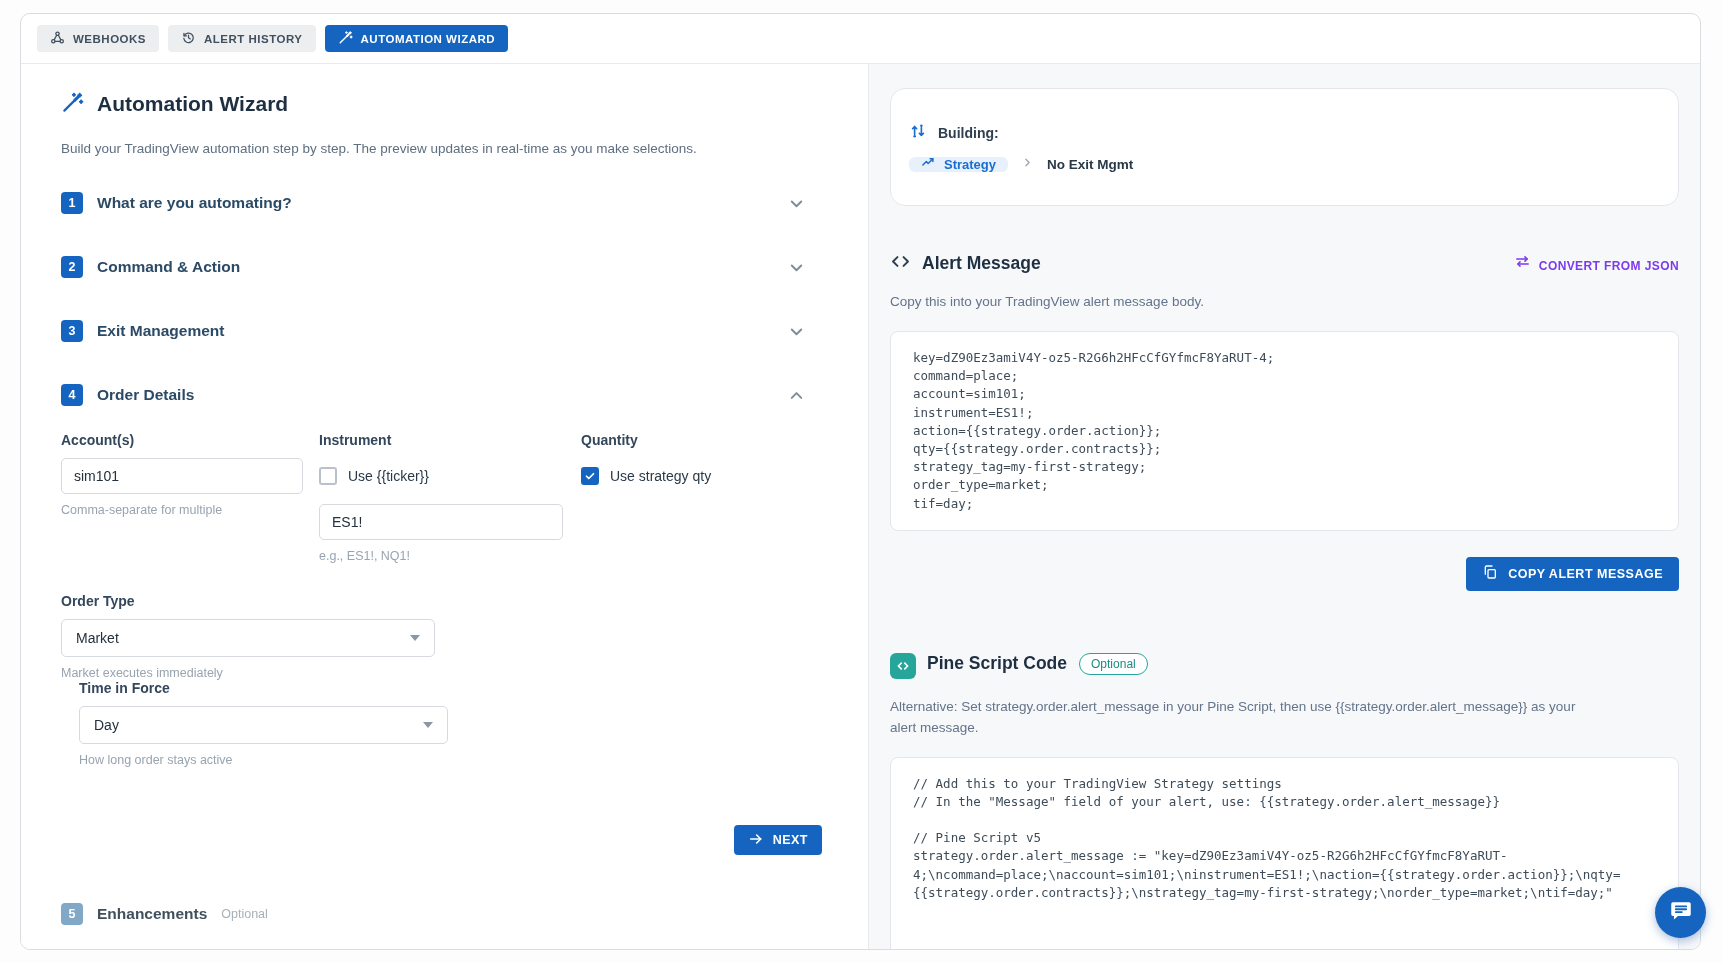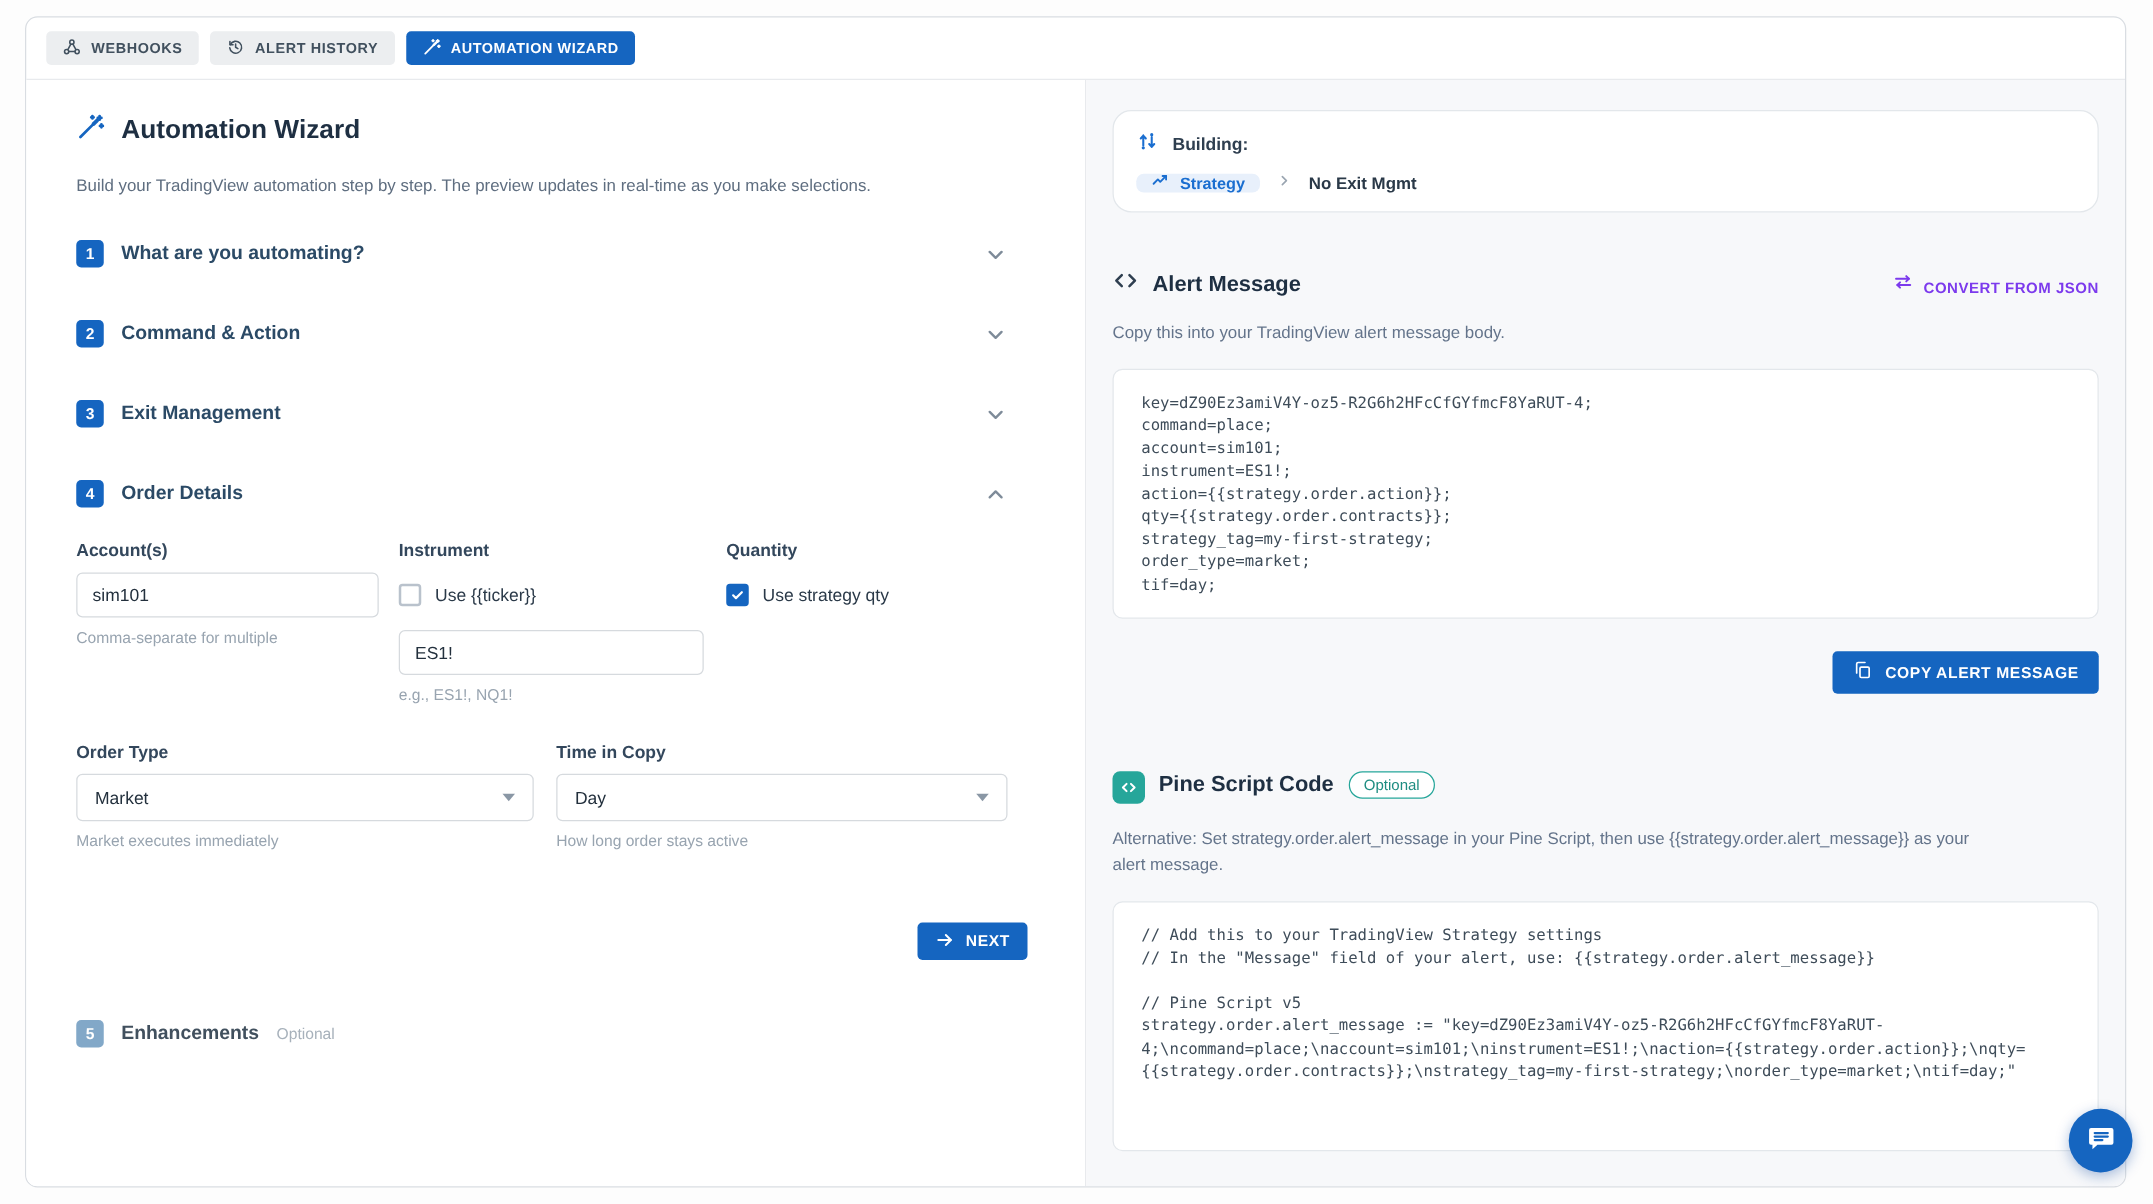--- a/index.html
+++ b/index.html
@@ -54,38 +54,38 @@
   .t-input{
     width:100%;height:36px;border:1px solid #d6dade;border-radius:5px;padding:0 12px;
     font-family:inherit;font-size:14px;color:#23303d;background:#fff;outline:none;
   }
   .f-helper{margin-top:9px;font-size:12.5px;color:#98a4b0;}
   .cb-row{display:flex;align-items:center;height:36px;gap:11px;cursor:pointer;}
   .cb{width:18px;height:18px;border:2px solid #b9c2cc;border-radius:3px;background:#fff;flex:0 0 auto;}
   .cb.checked{background:var(--primary);border-color:var(--primary);display:flex;align-items:center;justify-content:center;}
   .cb-label{font-size:14px;color:#2a3948;}
   .mt10{margin-top:10px;}
-  .fields-row2{display:flex;margin-top:30px;}
+  .fields-row2{display:flex;margin-top:30px;flex-direction:column;}
   .col-ordertype{width:374px;}
   .col-tif{width:369px;margin-left:18px;}
   .select{
     height:38px;border:1px solid #d6dade;border-radius:5px;background:#fff;cursor:pointer;
     display:flex;align-items:center;justify-content:space-between;padding:0 14px;font-size:14px;color:#23303d;
   }
   .tri{width:0;height:0;border-left:5px solid transparent;border-right:5px solid transparent;border-top:6px solid #8a97a5;}
   .next-row{width:761px;display:flex;justify-content:flex-end;margin-top:58px;}
   .next-btn{
     height:30px;display:inline-flex;align-items:center;gap:9px;padding:0 14px;border:none;border-radius:4px;
     background:var(--primary);color:#fff;font-family:inherit;font-size:12.5px;font-weight:bold;letter-spacing:.5px;cursor:pointer;
   }
   .step5{margin-top:46px;margin-bottom:0;cursor:default;}
   .step5 .step-title{color:#41505e;}
   
   .card{background:#fff;border:1px solid #e3e7eb;border-radius:8px;}
-  .building-card{padding:15px 18px;border-radius:15px;}
+  .building-card{padding:33px 18px;border-radius:15px;}
   .b-row1{display:flex;align-items:center;gap:11px;font-size:14px;font-weight:bold;color:#2f3f50;}
   .b-row2{margin-top:13px;display:flex;align-items:center;gap:13px;}
   .chip{
     display:inline-flex;align-items:center;gap:8px;height:15px;padding:0 12px;border-radius:6px;
     background:var(--chip_bg);color:var(--chip_text);font-size:13px;font-weight:bold;cursor:pointer;
   }
   .crumb-sep{color:#9aa5b1;font-size:12px;}
   .crumb{font-size:13.5px;font-weight:bold;color:#2a3948;}
   .sec-head{margin-top:44px;display:flex;align-items:center;height:26px;}
   .sec-title{font-size:17.5px;font-weight:bold;color:#1e2f42;margin-left:11px;}
@@ -249,21 +249,21 @@
           <div class="fields-row2">
             <div class="col-ordertype">
               <div class="f-label">Order Type</div>
               <div class="select">
                 <span>Market</span>
                 <span class="tri"></span>
               </div>
               <div class="f-helper">Market executes immediately</div>
             </div>
             <div class="col-tif">
-              <div class="f-label">Time in Copy</div>
+              <div class="f-label">Time in Force</div>
               <div class="select">
                 <span>Day</span>
                 <span class="tri"></span>
               </div>
               <div class="f-helper">How long order stays active</div>
             </div>
           </div>
 
           <div class="next-row">
             <button class="next-btn">

